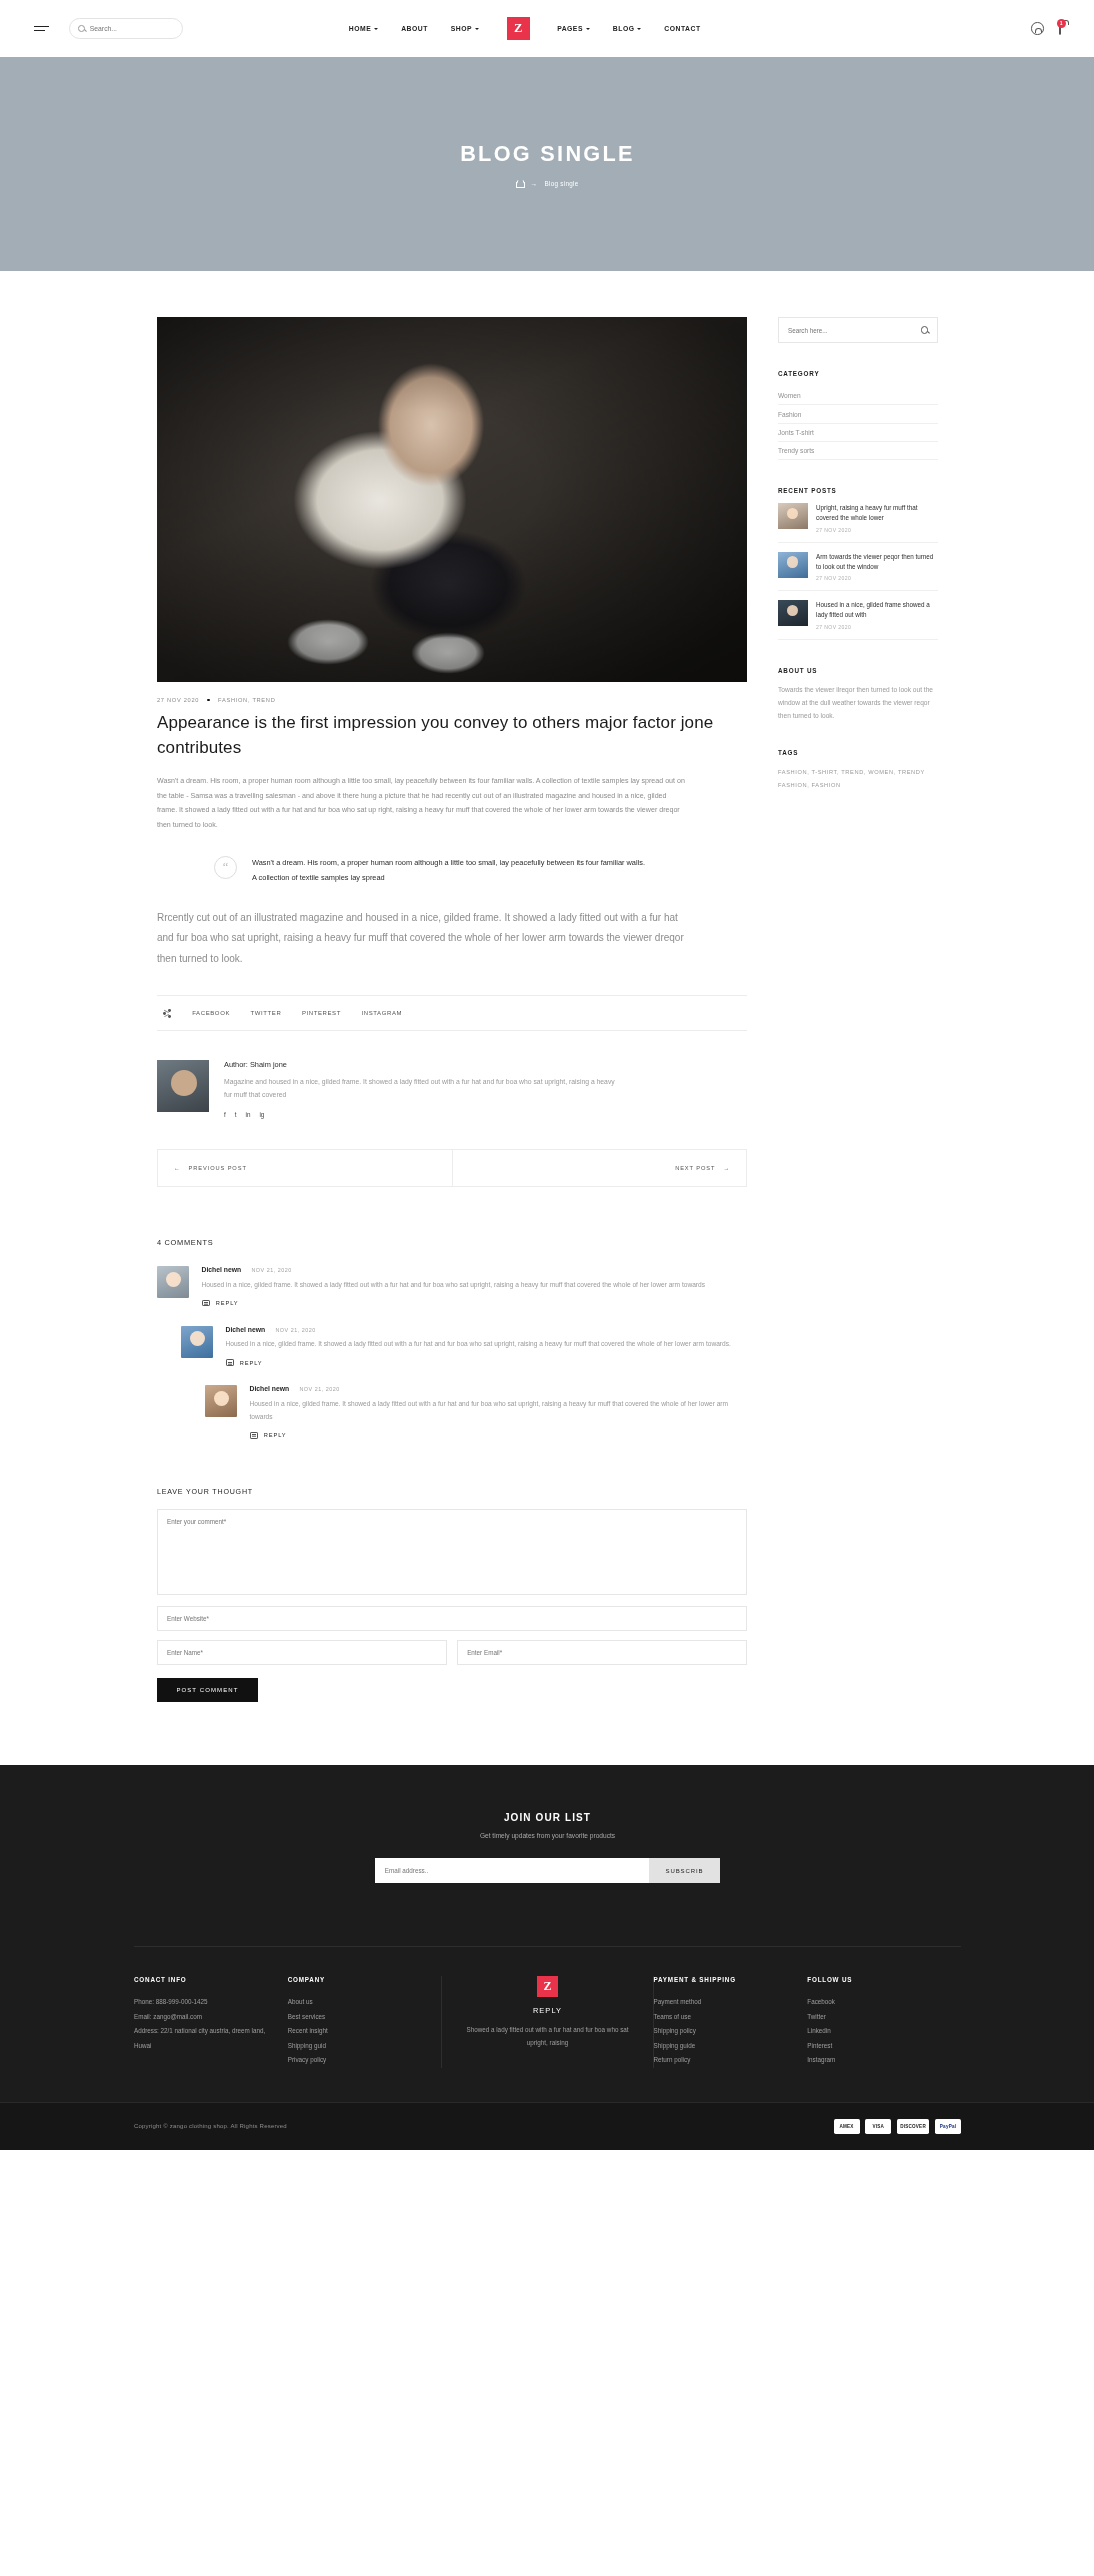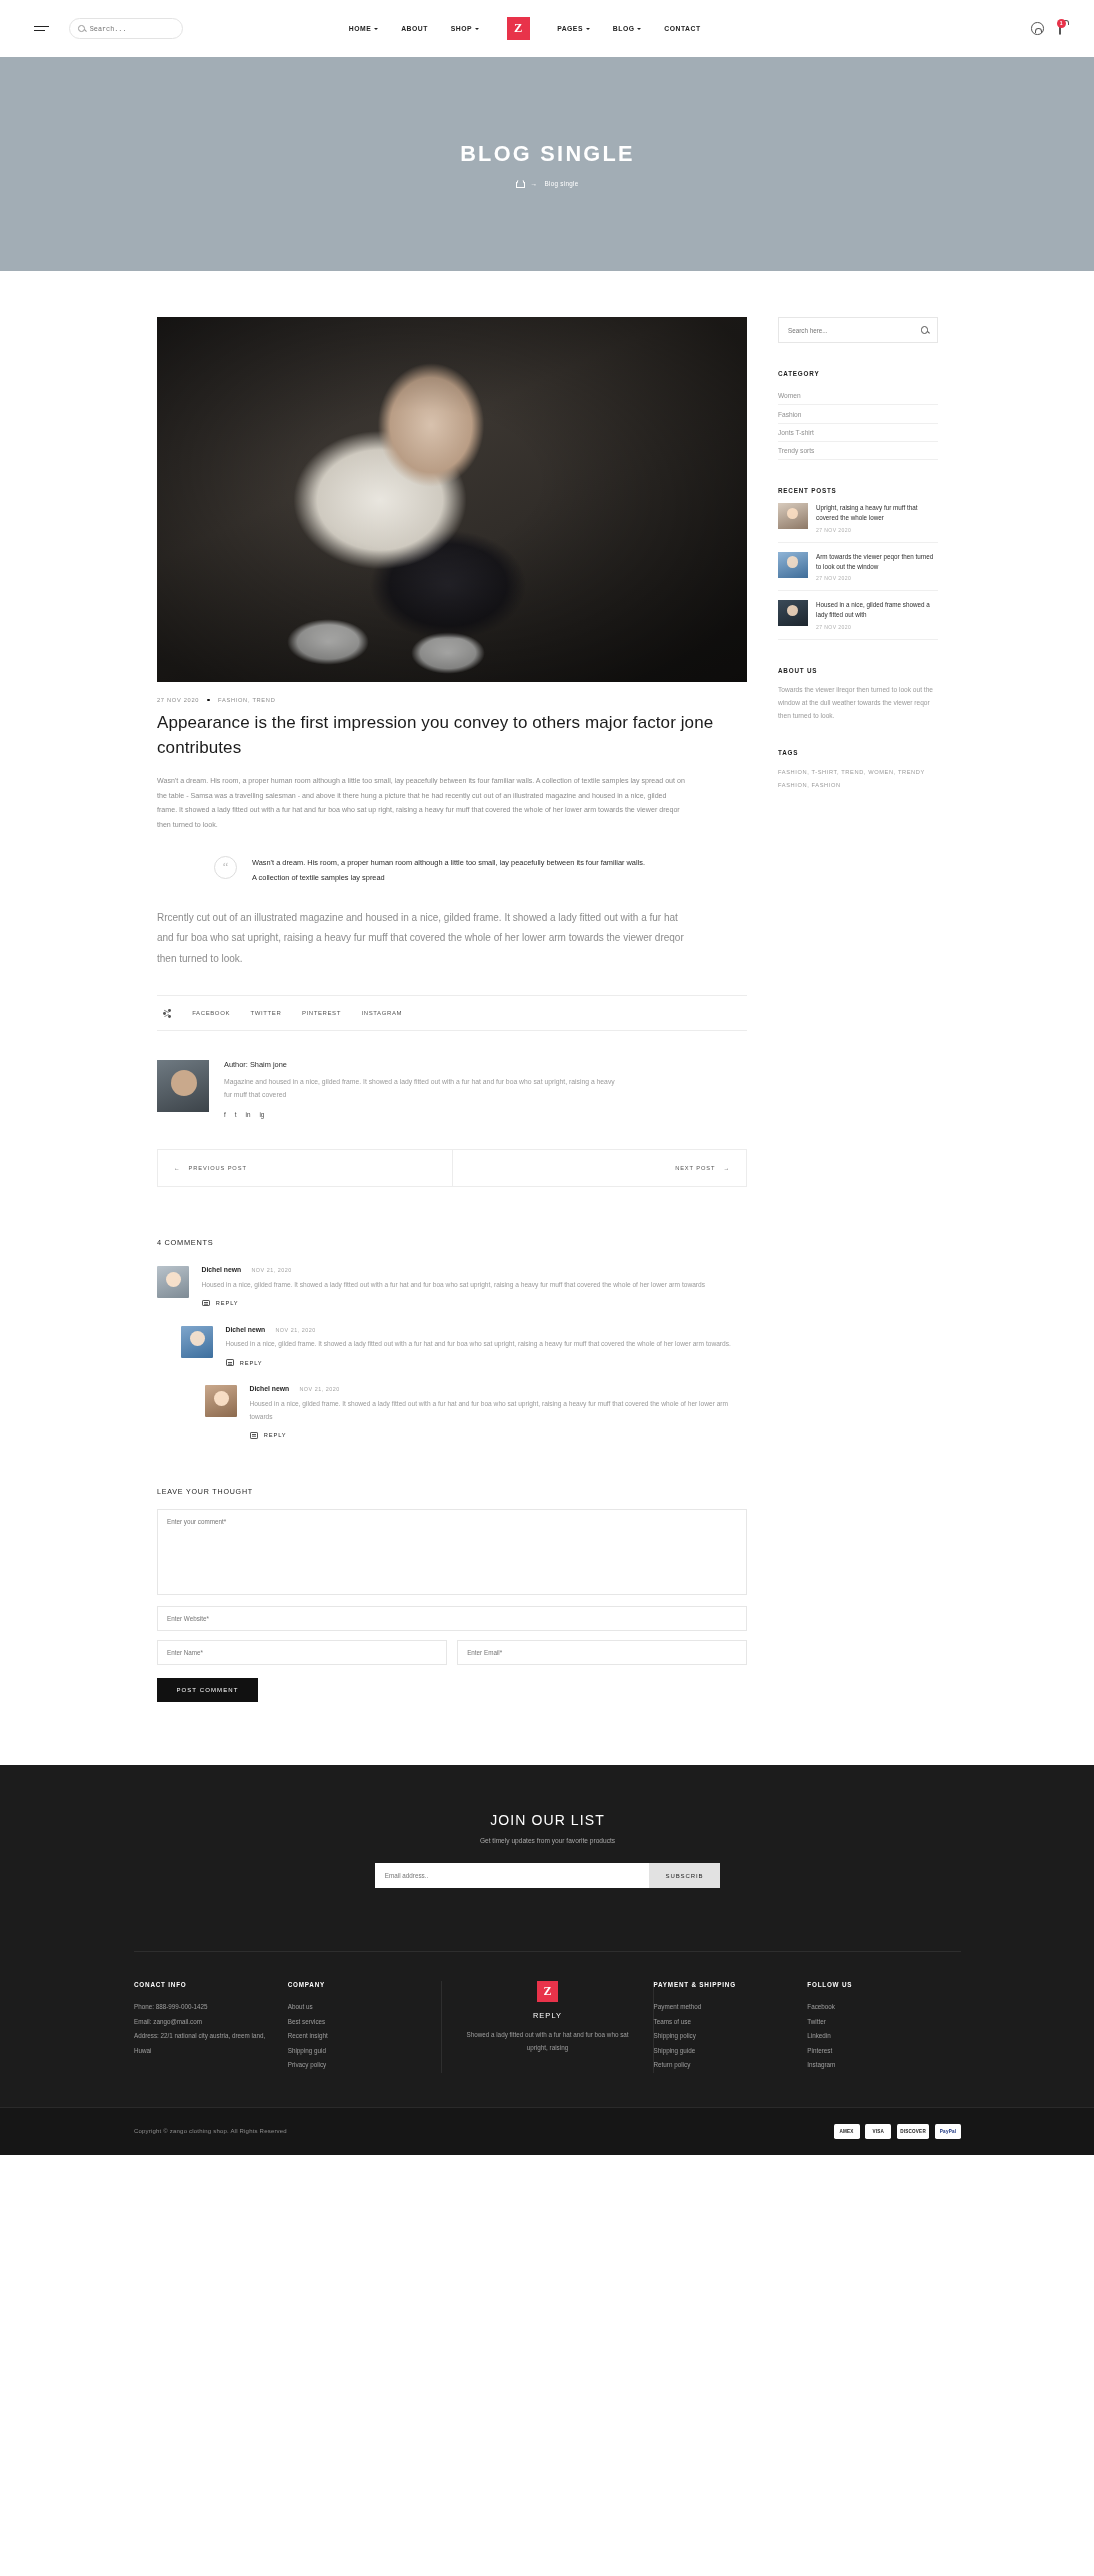--- a/index.html
+++ b/index.html
@@ -25,21 +25,21 @@
   .hamburger span { display: block; height: 1.1px; background: #222; width: 15px; }
   .hamburger span:nth-child(2) { width: 11.4px; }
   .search-box {
     display: flex; align-items: center;
     border: 0.6px solid #e3e3e3; border-radius: 11.4px;
     height: 20.5px; width: 114px; padding: 0 8px; gap: 4.6px;
     background: #fff;
   }
   .search-box .mag { width: 6.8px; height: 6.8px; border: 0.9px solid #999; border-radius: 50%; position: relative; flex: 0 0 auto; }
   .search-box .mag::after { content: ""; position: absolute; width: 2.9px; height: 0.9px; background: #999; transform: rotate(45deg); right: -2.3px; bottom: 0px; }
-  .search-box input { border: none; outline: none; font-size: 6.8px; color: #888; width: 100%; background: transparent; font-family: Liberation Mono, monospace; }
+  .search-box input { border: none; outline: none; font-size: 6.8px; color: #888; width: 100%; background: transparent; font-family: Liberation Sans, sans-serif; }
 
   .mainnav { display: flex; align-items: center; gap: 23px; margin: 0 auto; }
   .mainnav .nav-item { font-size: 6.8px; letter-spacing: 0.5px; color: #222; text-transform: uppercase; font-weight: 700; cursor: pointer; display: flex; align-items: center; gap: 2.9px; }
   .caret { width: 0; height: 0; border-left: 2px solid transparent; border-right: 2px solid transparent; border-top: 2.3px solid #222; display: inline-block; }
   .brandmark {
     width: 23px; height: 23px; background: #e8334a; color: #fff;
     display: flex; align-items: center; justify-content: center;
     font-size: 12.5px; font-weight: 700; font-family: "Liberation Serif", serif;
     margin: 0 4.6px;
   }
@@ -174,21 +174,21 @@
   .rp-title { font-size: 6.3px; line-height: 1.6; color: #2d2d2d; }
   .rp-date { margin-top: 3.4px; font-size: 5.1px; letter-spacing: 0.4px; color: #b0b0b0; text-transform: uppercase; }
 
   .about-text { margin-top: 9px; font-size: 6.6px; line-height: 2; color: #9a9a9a; }
 
   .tags { margin-top: 10.3px; font-size: 5.7px; letter-spacing: 0.6px; color: #999; line-height: 2.2; text-transform: uppercase; }
   .tags span { cursor: pointer; }
 
   
   .newsletter { margin-top: 63px; background: #1c1c1c; color: #fff; padding: 47px 0 40px; text-align: center; }
-  .nl-title { font-size: 14px; letter-spacing: 1.1px; text-transform: uppercase; }
+  .nl-title { font-size: 10px; letter-spacing: 1.1px; text-transform: uppercase; font-weight: bold; }
   .nl-sub { margin-top: 9px; font-size: 6.6px; color: #a8a8a8; }
   .nl-form { margin-top: 19.4px; display: flex; justify-content: center; }
   .nl-form input { width: 274px; height: 25px; border: none; outline: none; padding: 0 10.3px; font-size: 6.3px; color: #777; font-family: "Liberation Sans", sans-serif; background: #fff; }
   .nl-form button { height: 25px; padding: 0 17px; background: #e2e2e2; border: none; font-size: 6px; letter-spacing: 0.9px; text-transform: uppercase; cursor: pointer; color: #222; font-family: "Liberation Sans", sans-serif; }
 
   .footmain { background: #1c1c1c; color: #fff; padding: 23px 0 34px; }
   .footgrid { width: 827px; margin: 0 auto; display: flex; border-top: 0.6px solid #2e2e2e; padding-top: 28.5px; }
   .fcol { flex: 1; padding-right: 17px; }
   .fcol.center { flex: 1.2; text-align: center; border-left: 0.6px solid #2e2e2e; border-right: 0.6px solid #2e2e2e; padding: 0 23px; }
   .fhead { font-size: 6.3px; letter-spacing: 0.8px; text-transform: uppercase; margin-bottom: 12.5px; font-weight: 700; }

